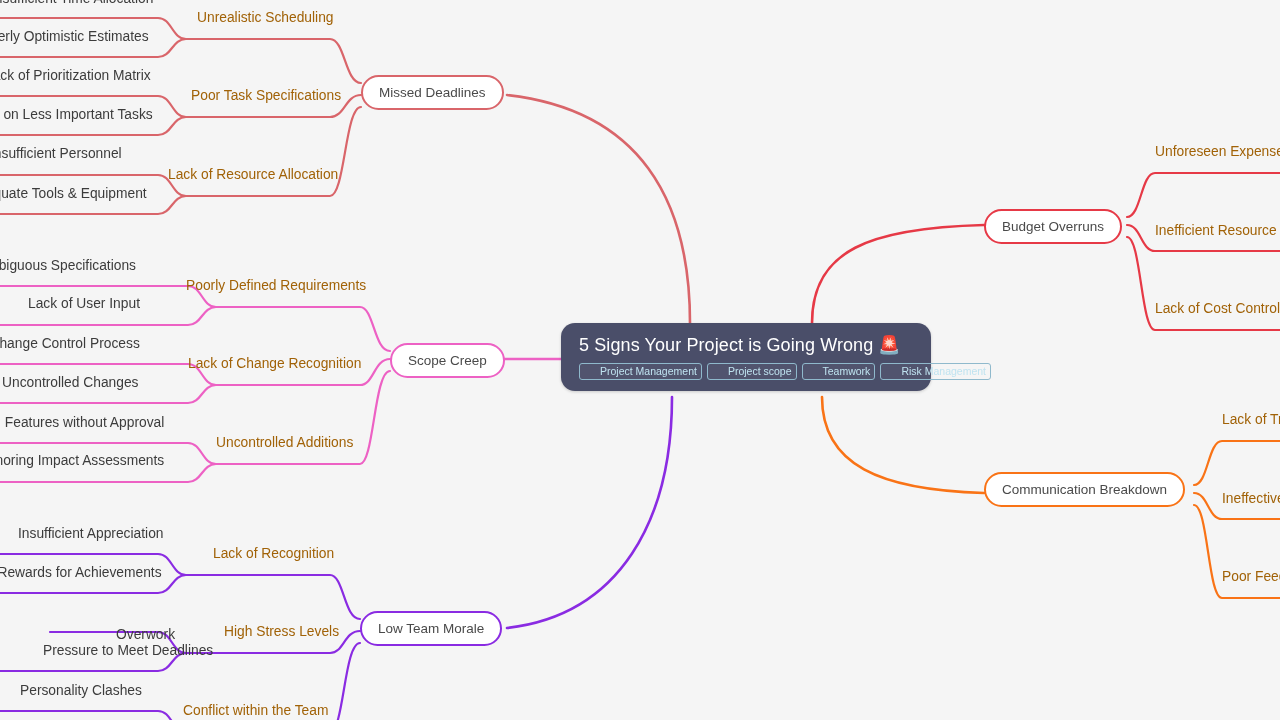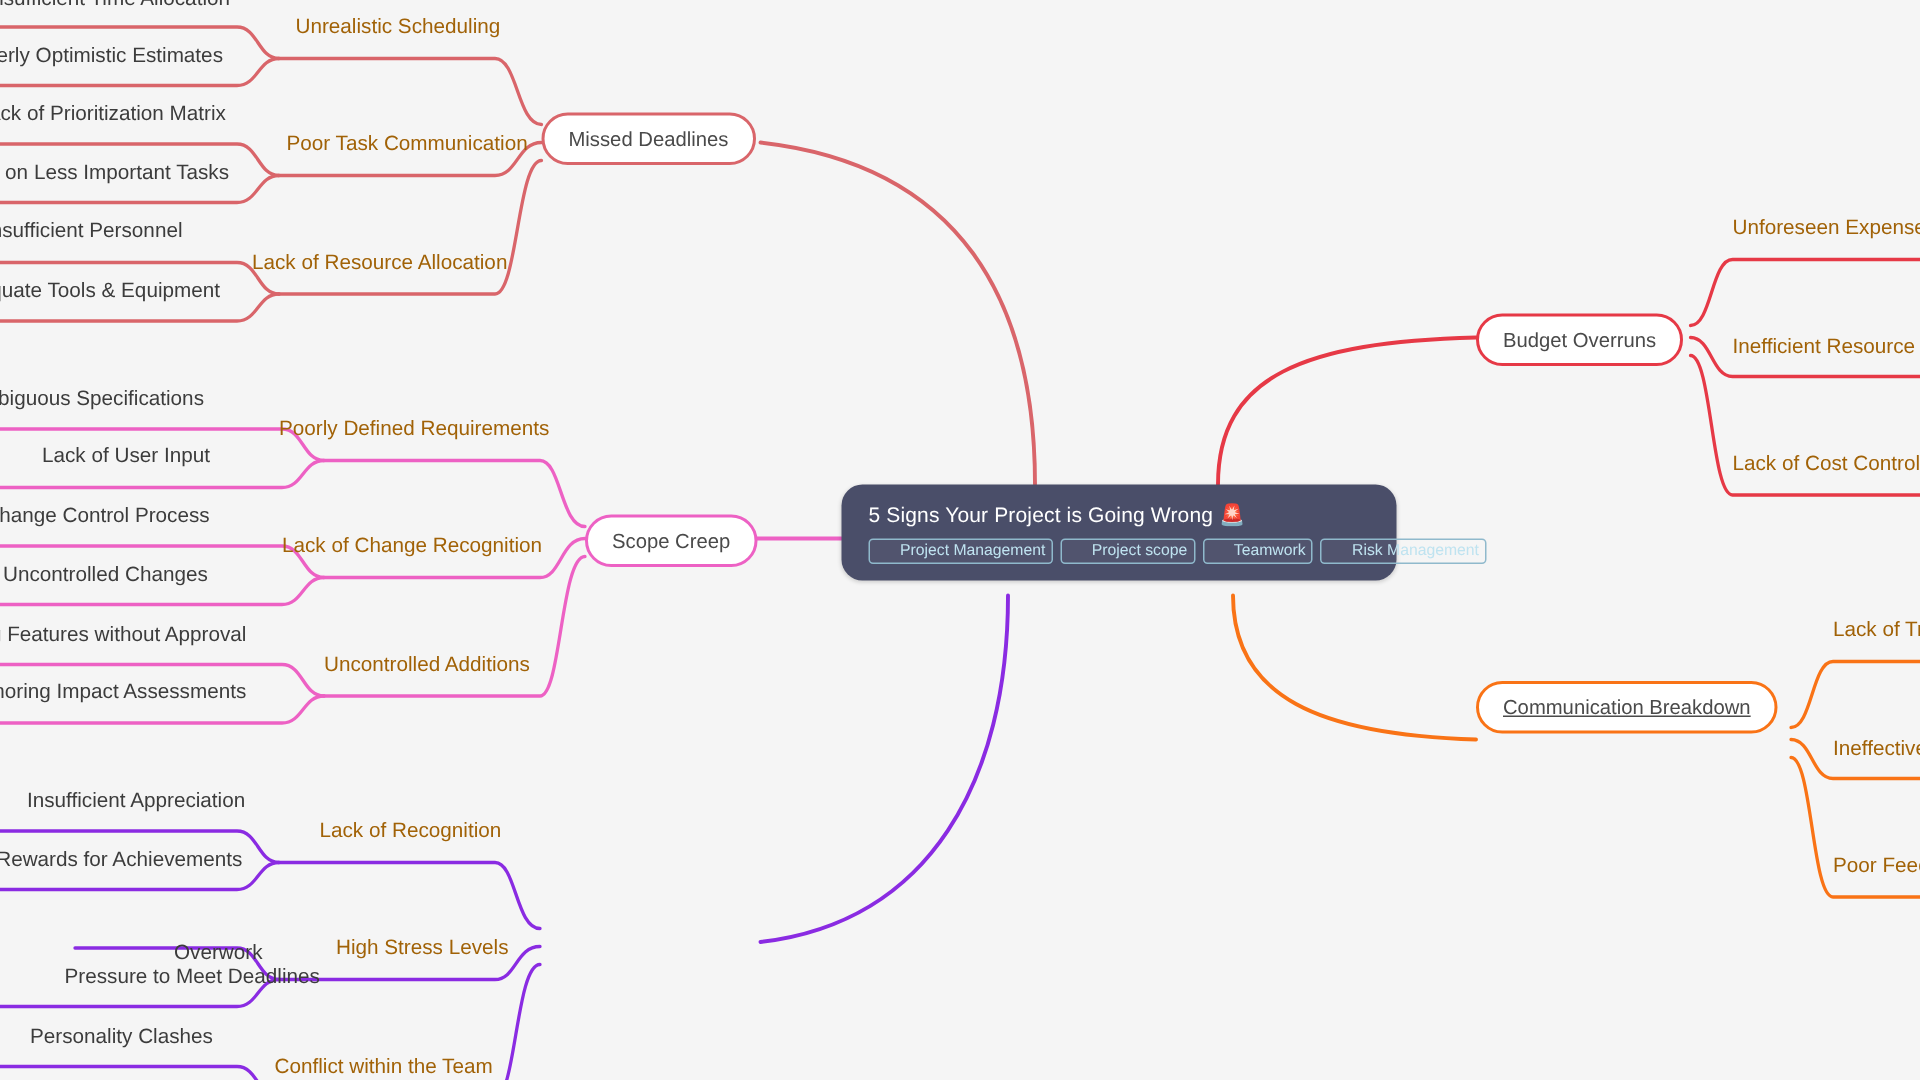--- a/index.html
+++ b/index.html
@@ -21,21 +21,21 @@
     width:370px;
     box-sizing:border-box;
     background:#4a4e69;
     border-radius:14px;
     padding:12px 18px 11px 18px;
     box-shadow:0 1px 3px rgba(0,0,0,.18);
     z-index:20;
   }
   .central-title{
     color:#ffffff;
-    font-size:14px;
+    font-size:18px;
     line-height:1.18;
     white-space:nowrap;
     letter-spacing:.1px;
   }
   .central-tags{
     margin-top:7px;
     display:flex;gap:5px;
     white-space:nowrap;
   }
   .tag{
@@ -142,33 +142,36 @@
   </div>
 
   <div class="branch" style="left:361px;top:75px;border-color:#d9656a;">
     <span>Missed Deadlines</span>
   </div>
 
   <div class="branch" style="left:390px;top:343px;border-color:#ed61c4;">
     <span>Scope Creep</span>
   </div>
 
+  <div class="branch" style="left:360px;top:611px;border-color:#8a2be2;">
+    <span>Low Team Morale</span>
+  </div>
 
   <div class="branch" style="left:984px;top:209px;border-color:#e63946;">
     <span>Budget Overruns</span>
   </div>
 
-  <div class="branch" style="left:984px;top:454px;border-color:#f97316;text-decoration:underline;">
+  <div class="branch" style="left:984px;top:472px;border-color:#f97316;">
     <span>Communication Breakdown</span>
   </div>
 
   <div class="label" style="left:197px;top:11px;">
     <span>Unrealistic Scheduling</span></div>
   <div class="label" style="left:191px;top:89px;">
-    <span>Poor Task Communication</span></div>
+    <span>Poor Task Specifications</span></div>
   <div class="label" style="left:168px;top:168px;">
     <span>Lack of Resource Allocation</span></div>
   <div class="label" style="left:186px;top:279px;">
     <span>Poorly Defined Requirements</span></div>
   <div class="label" style="left:188px;top:357px;">
     <span>Lack of Change Recognition</span></div>
   <div class="label" style="left:216px;top:436px;">
     <span>Uncontrolled Additions</span></div>
   <div class="label" style="left:213px;top:547px;">
     <span>Lack of Recognition</span></div>

